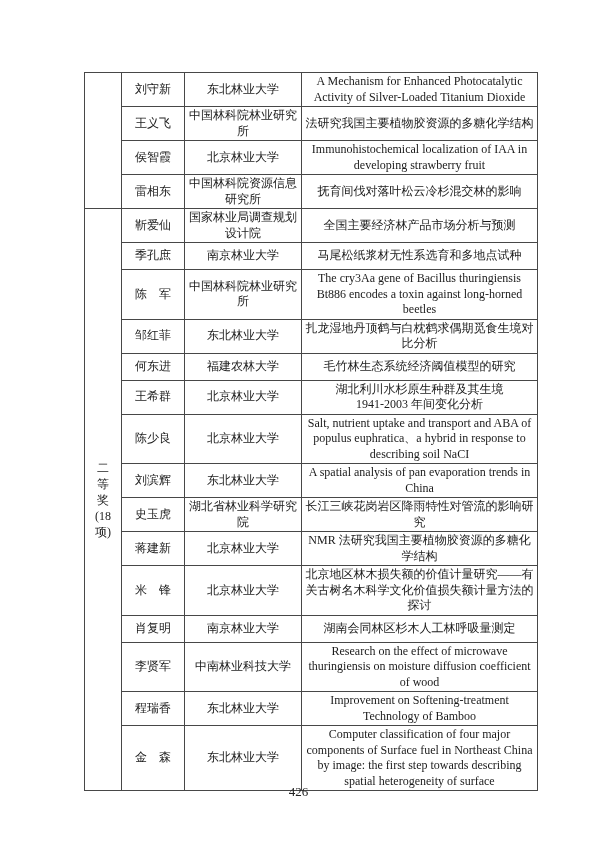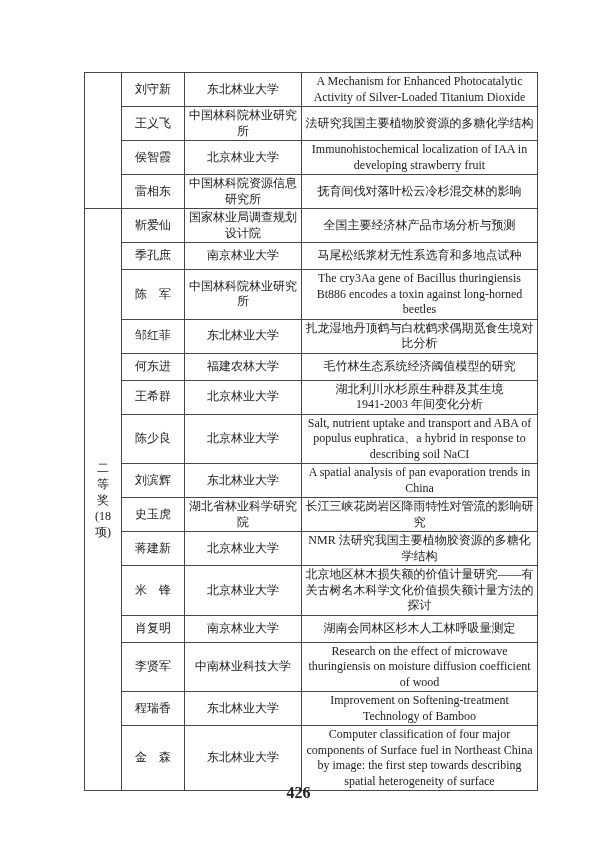--- a/index.html
+++ b/index.html
@@ -20,21 +20,21 @@
     padding:1px 3px;height:24px;
     overflow:hidden;
   }
   td.cat{width:34px;padding:1px 1px;}
   td.name{width:56px;}
   td.inst{width:110px;}
   td.title{width:229px;white-space:pre-line;}
   .cat-label div{font-size:12px;line-height:16px;text-align:center;}
   .page-number{
     position:absolute;left:84px;top:784px;width:429px;
-    text-align:center;font-size:16px;color:#222;font-weight:bold;
+    text-align:center;font-size:13px;color:#222;
   }
 </style>
 </head>
 <body>
 
 <div class="page">
   <table class="awards">
     <tbody>
 
       <tr>

